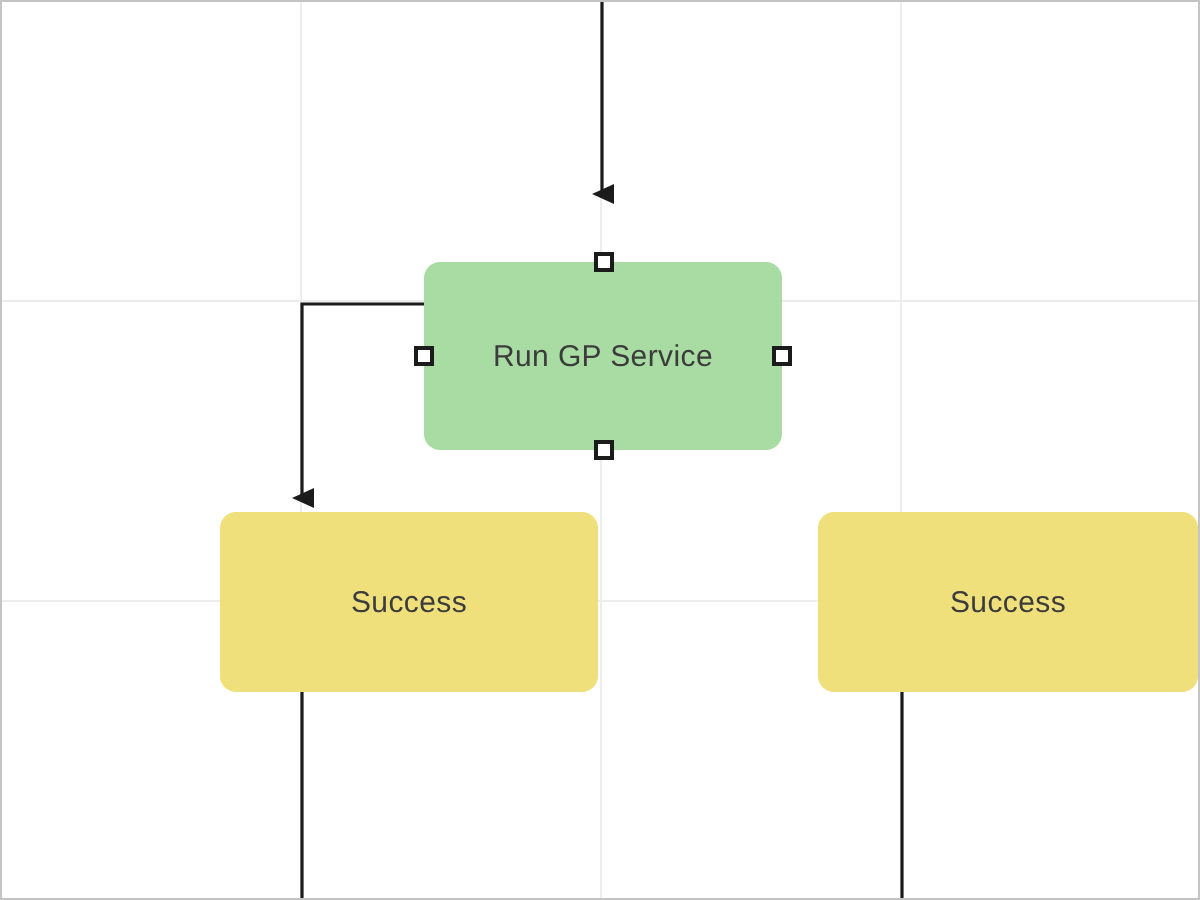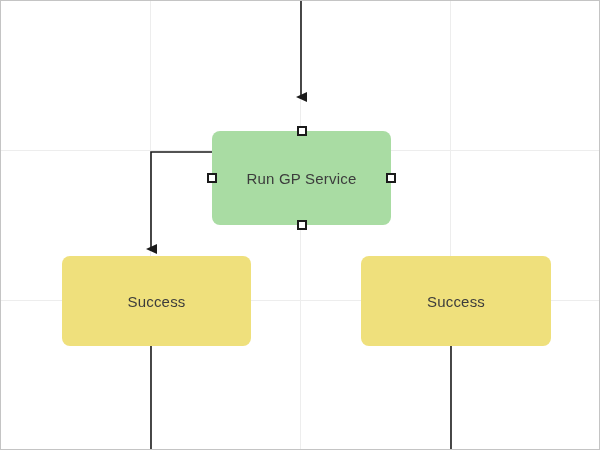--- a/index.html
+++ b/index.html
@@ -55,20 +55,21 @@
     letter-spacing: 0.2px;
     white-space: nowrap;
     user-select: none;
   }
 
   .node-green {
     background: #a9dca3;
   }
   .node-yellow {
     background: #efe07c;
+    margin-left: 48px;
   }
 
   .port {
     position: absolute;
     width: 10px;
     height: 10px;
     box-sizing: border-box;
     background: #ffffff;
     border: 2px solid #1b1b1b;
   }

